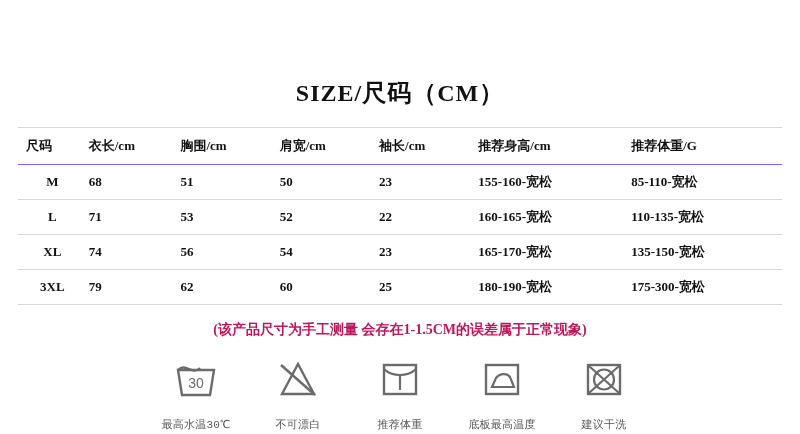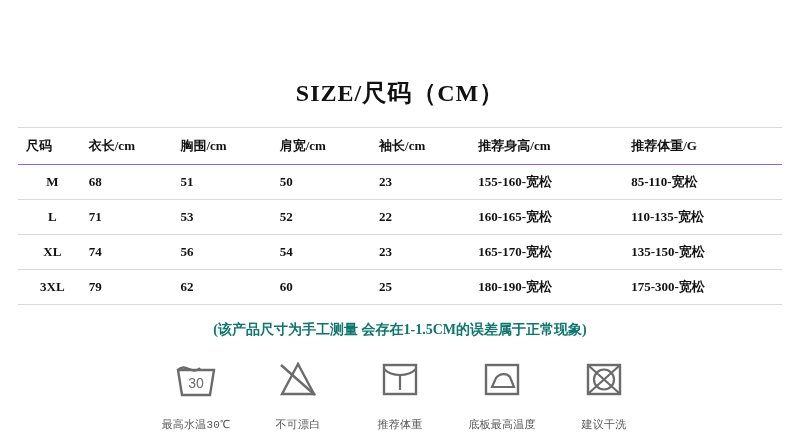--- a/index.html
+++ b/index.html
@@ -64,21 +64,21 @@
   col.c0 { width: 9%; }
   col.c1 { width: 12%; }
   col.c2 { width: 13%; }
   col.c3 { width: 13%; }
   col.c4 { width: 13%; }
   col.c5 { width: 20%; }
   col.c6 { width: 20%; }
 
   .note {
     text-align: center;
-    color: #0f766e;
+    color: #be185d;
     font-weight: bold;
     font-size: 14px;
     margin-top: 16px;
     font-family: "Liberation Serif", "DejaVu Serif", serif;
   }
   .care-row {
     display: flex;
     justify-content: center;
     align-items: flex-start;
     gap: 26px;

